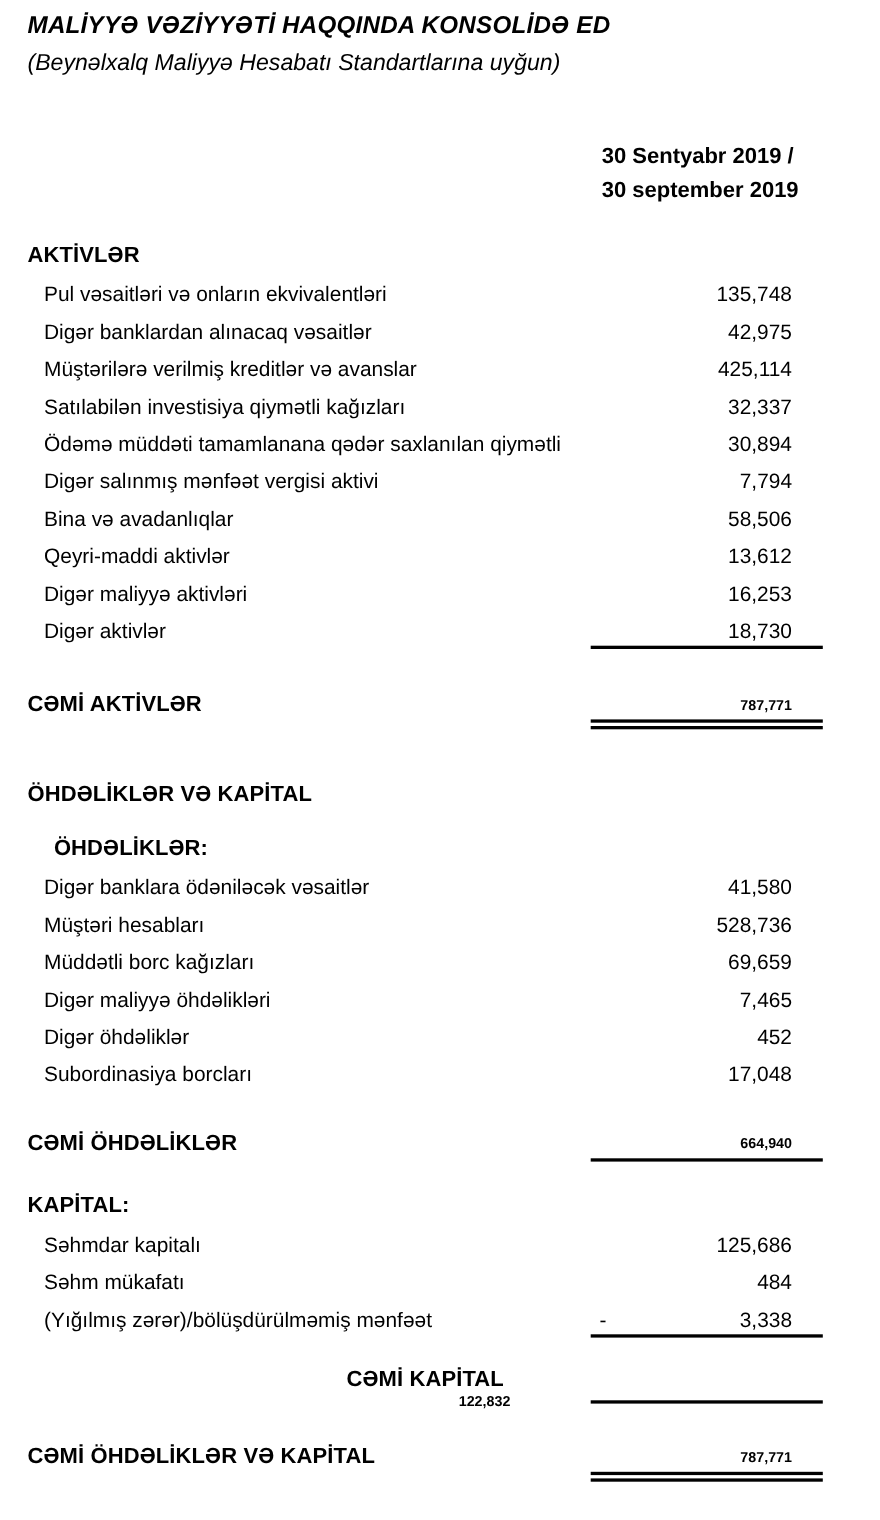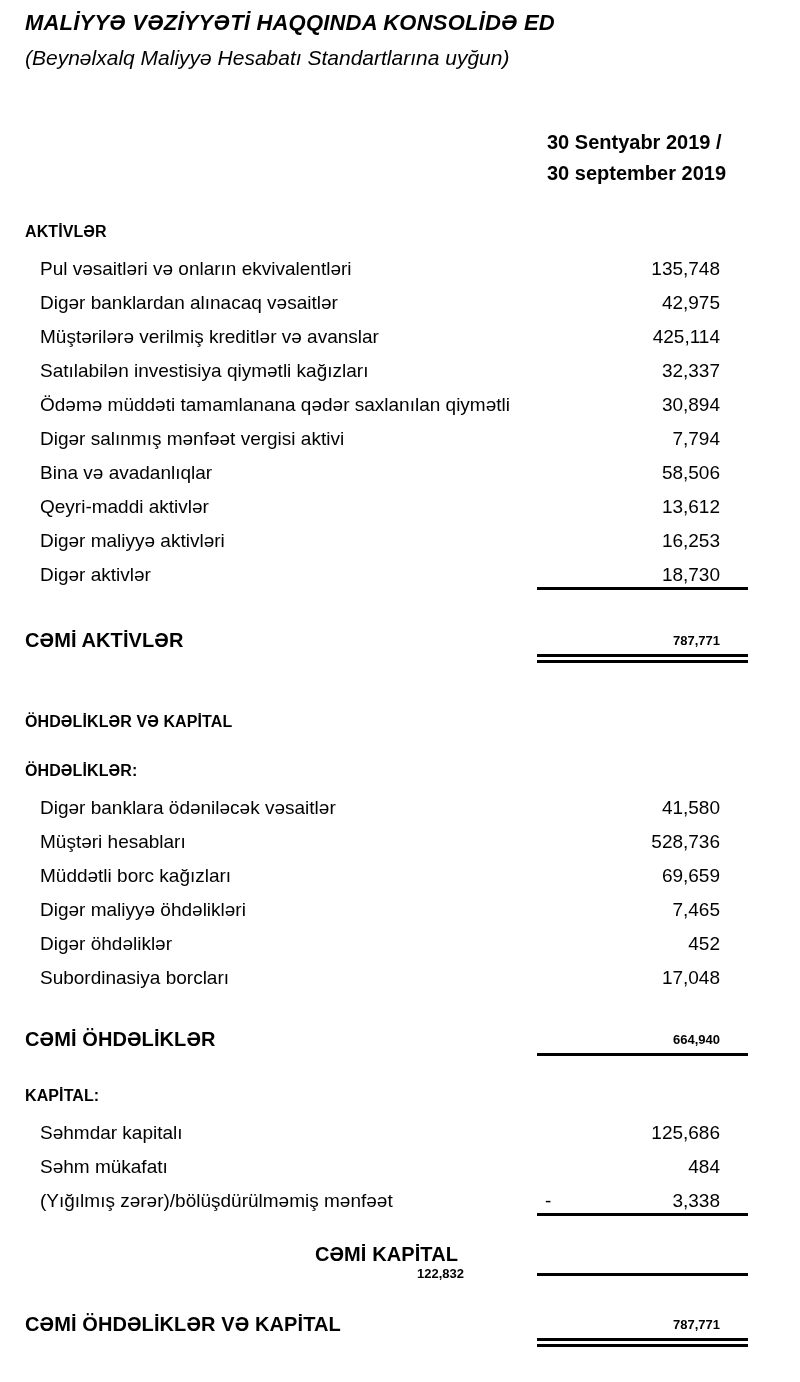--- a/index.html
+++ b/index.html
@@ -30,28 +30,28 @@
   .dates {
     position: absolute;
     left: 547px;
     top: 127px;
     font-size: 20px;
     font-weight: bold;
     line-height: 31px;
   }
 
   .section-heading {
-    font-size: 16px;
+    font-size: 20px;
     font-weight: bold;
     line-height: 28px;
     letter-spacing: 0.1px;
   }
   #sections > section:nth-child(1) .section-heading { margin-top: 148px; }
   #sections > section:nth-child(2) .section-heading { margin-top: 45px; }
-  #sections > section:nth-child(3) .section-heading { margin-top: 21px; }
+  #sections > section:nth-child(3) .section-heading { margin-top: 21px; margin-left: 24px; }
   #sections > section:nth-child(4) .section-heading { margin-top: 26px; }
 
   .items { margin-top: 6px; }
   .row {
     display: flex;
     align-items: center;
     height: 34px;
     position: relative;
   }
   .row .label {

